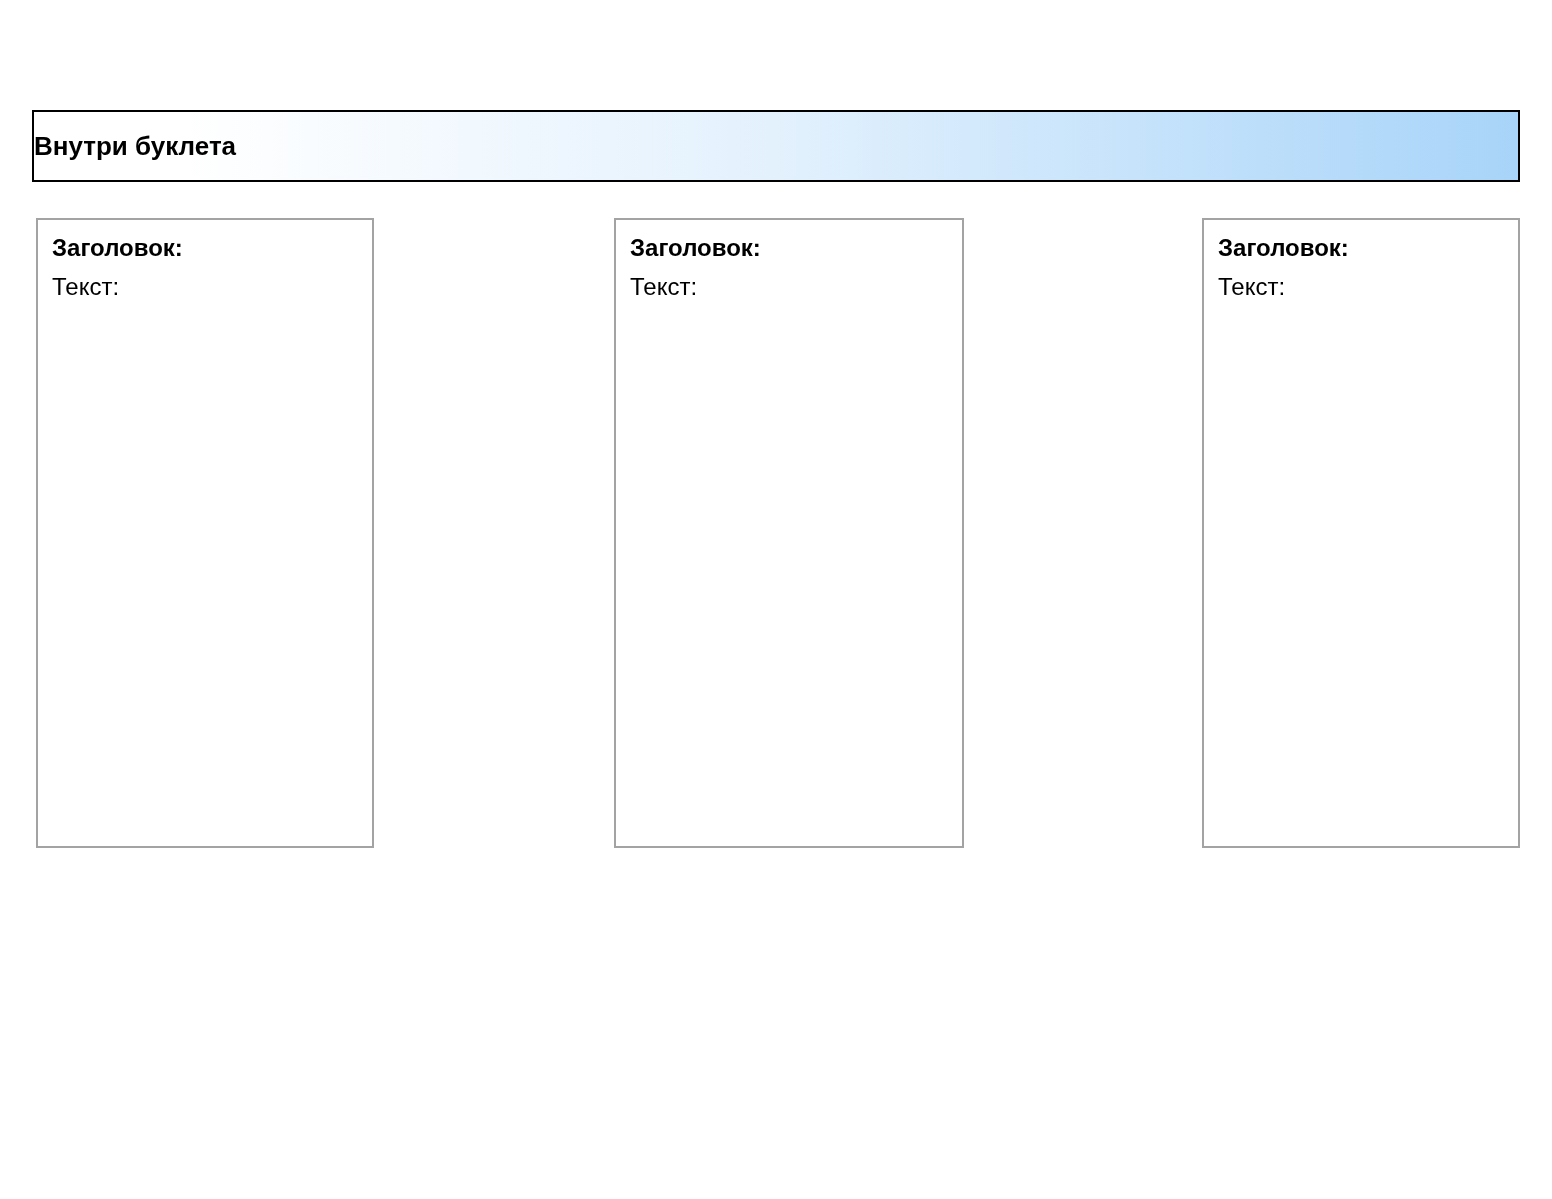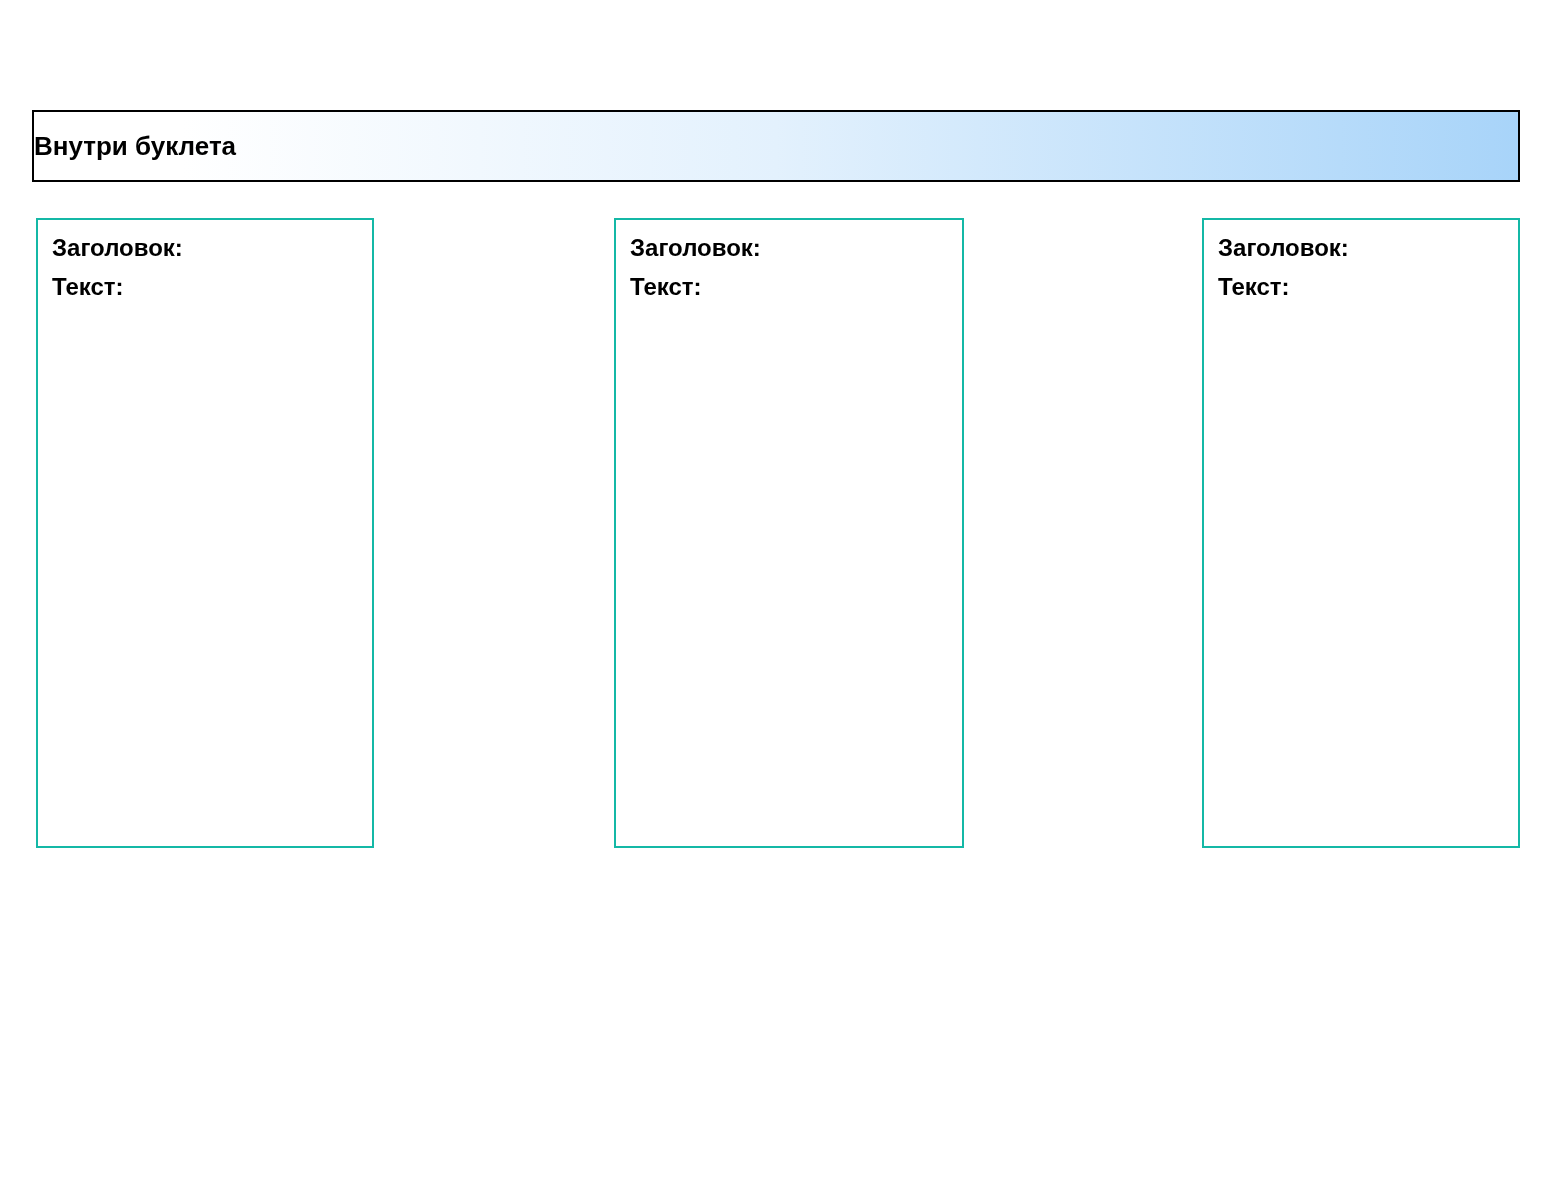--- a/index.html
+++ b/index.html
@@ -31,21 +31,21 @@
       font-weight: bold;
       color: #000000;
     }
     .panels {
       display: flex;
       justify-content: space-between;
       margin-top: 36px;
       gap: 0;
     }
     .panel {
-      border: 2px solid #14b8a6;
+      border: 2px solid #a3a3a3;
       background: #ffffff;
       padding: 12px 14px;
       height: 630px;
     }
     .panel-1 {
       width: 338px;
       margin-left: 4px;
     }
     .panel-2 {
       width: 350px;
@@ -56,21 +56,21 @@
       margin-left: 70px;
     }
     .panel-heading-label {
       font-size: 24px;
       font-weight: bold;
       color: #000000;
       line-height: 1.3;
     }
     .panel-text-label {
       font-size: 24px;
-      font-weight: bold;
+      font-weight: normal;
       color: #000000;
       margin-top: 8px;
       line-height: 1.3;
     }
   </style>
 </head>
 <body>
 
 <div class="page">
   <div class="banner">

